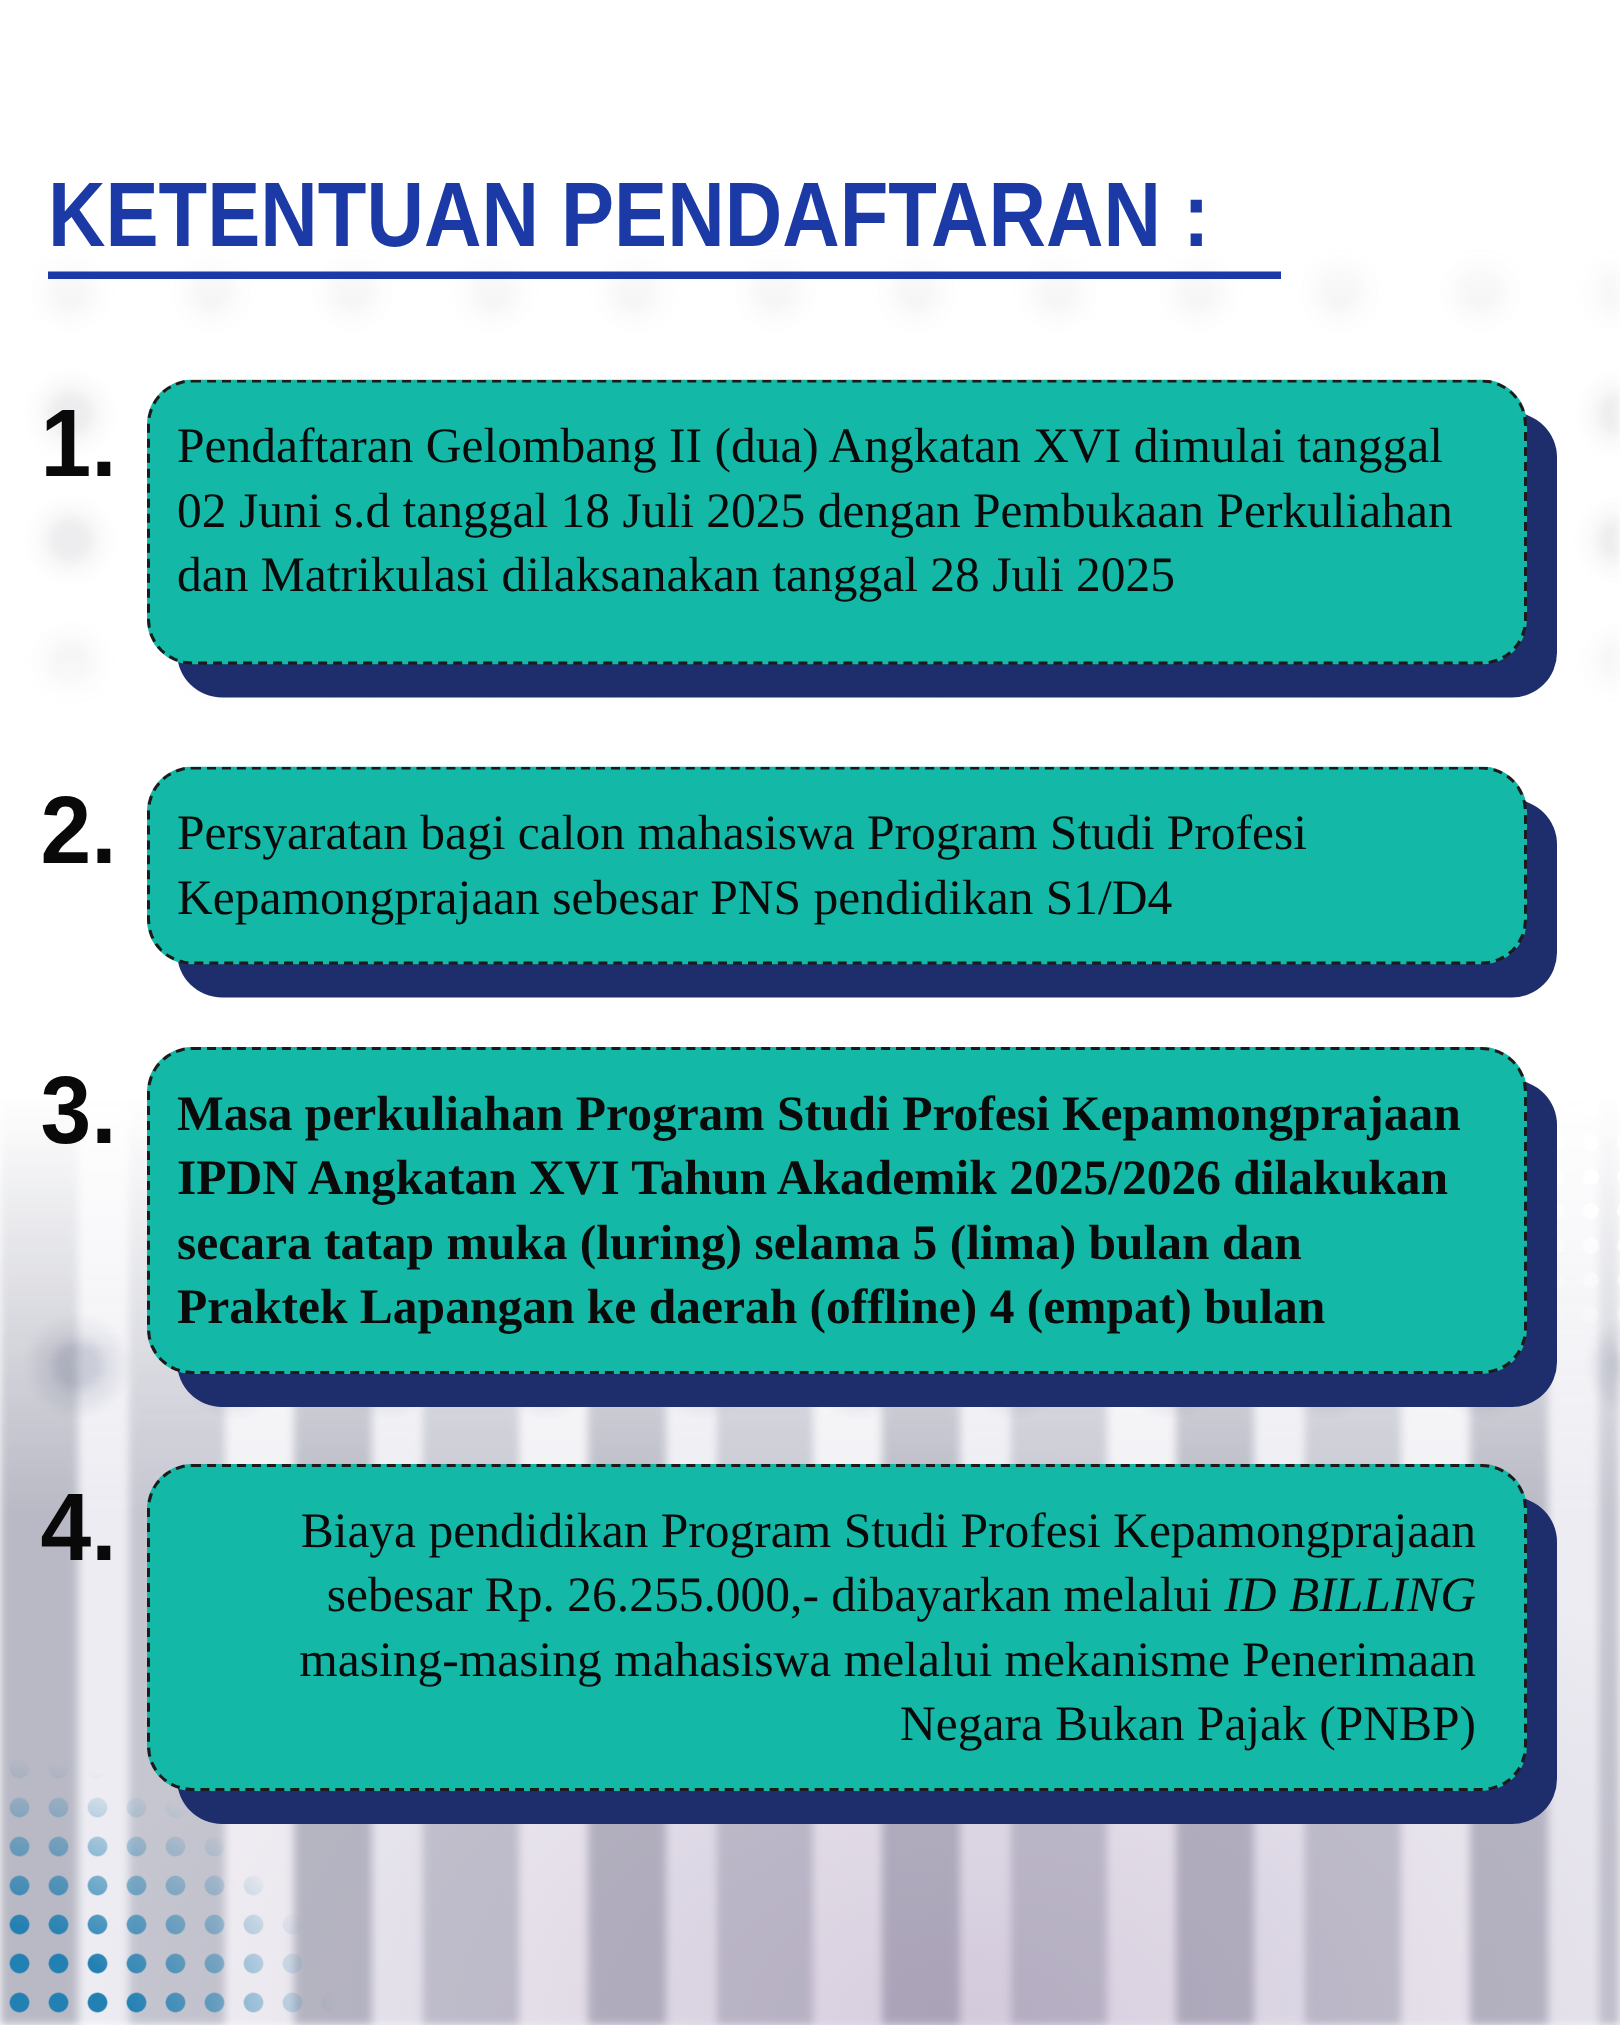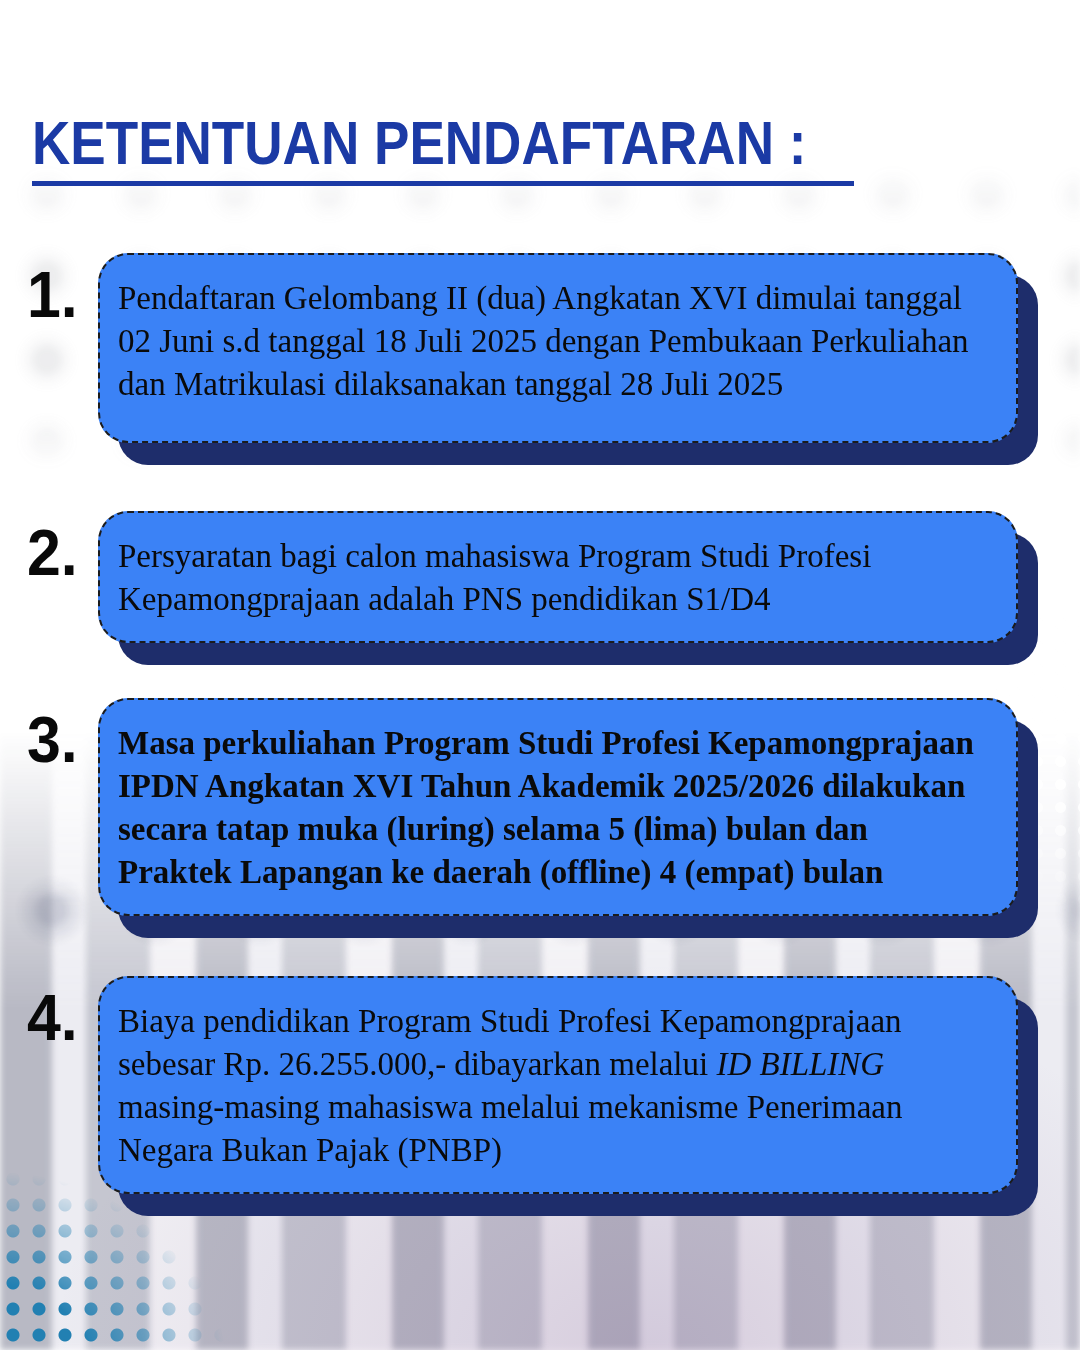--- a/index.html
+++ b/index.html
@@ -106,30 +106,30 @@
     position: absolute; left: 27px; top: 10px;
     font-size: 64px; font-weight: 900; color: #090909;
     line-height: 1;
     transform: scaleX(0.95); transform-origin: left top;
   }
 
   .card {
     position: absolute; left: 98px; top: 0;
     width: 920px;
     box-sizing: border-box;
-    background: #3b82f6;
+    background: #14b8a6;
     border: 2px dashed #1b1b1b;
     border-radius: 30px;
     box-shadow: 20px 22px 0 #1e2d6b;
     padding: 22px 32px 20px 18px;
   }
   .item-1 .card { min-height: 190px; }
   .item-2 .card { min-height: 122px; }
   .item-3 .card { min-height: 206px; font-weight: bold; }
-  .item-4 .card { min-height: 190px; }
+  .item-4 .card { min-height: 190px; text-align: right; }
 
   .card-text {
     margin: 0;
     font-family: "Liberation Serif", serif;
     font-size: 33px;
     line-height: 1.3;
     color: #0a0a0a;
   }
   .card-text .it { font-style: italic; }
 </style>
@@ -152,21 +152,21 @@
   <section class="item item-1">
     <div class="item-number">1.</div>
     <div class="card">
       <p class="card-text"><span>Pendaftaran Gelombang II (dua) Angkatan XVI dimulai tanggal 02 Juni s.d tanggal 18 Juli 2025 dengan Pembukaan Perkuliahan dan Matrikulasi dilaksanakan tanggal 28 Juli 2025</span><span class="it"></span><span></span></p>
     </div>
   </section>
 
   <section class="item item-2">
     <div class="item-number">2.</div>
     <div class="card">
-      <p class="card-text"><span>Persyaratan bagi calon mahasiswa Program Studi Profesi Kepamongprajaan adalah PNS pendidikan S1/D4</span><span class="it"></span><span></span></p>
+      <p class="card-text"><span>Persyaratan bagi calon mahasiswa Program Studi Profesi Kepamongprajaan sebesar PNS pendidikan S1/D4</span><span class="it"></span><span></span></p>
     </div>
   </section>
 
   <section class="item item-3">
     <div class="item-number">3.</div>
     <div class="card">
       <p class="card-text"><span>Masa perkuliahan Program Studi Profesi Kepamongprajaan IPDN Angkatan XVI Tahun Akademik 2025/2026 dilakukan secara tatap muka (luring) selama 5 (lima) bulan dan Praktek Lapangan ke daerah (offline) 4 (empat) bulan</span><span class="it"></span><span></span></p>
     </div>
   </section>
 

